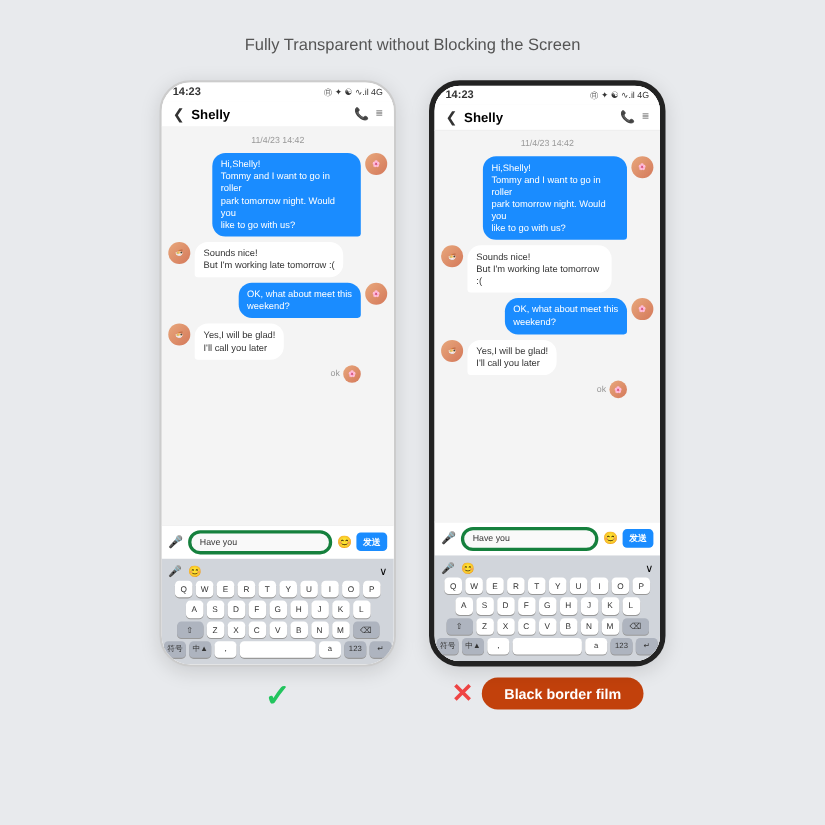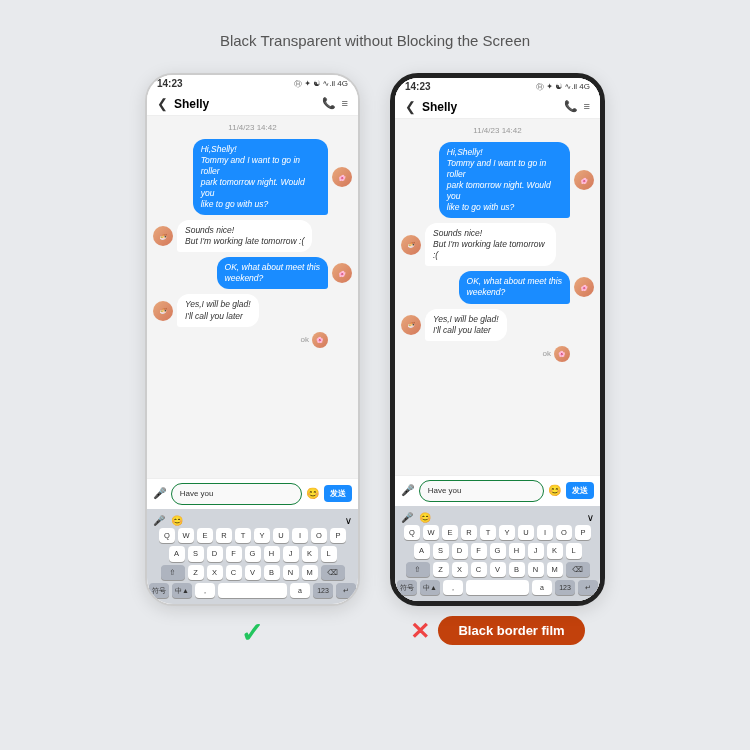--- a/index.html
+++ b/index.html
@@ -99,23 +99,22 @@
       gap: 5px;
     }
     .date-label {
       text-align: center;
       font-size: 8px;
       color: #999;
       margin: 2px 0;
     }
     .msg-row {
       display: flex;
-      align-items: center;
+      align-items: flex-start;
       gap: 4px;
-      font-style: italic;
     }
     .msg-row.right { justify-content: flex-end; }
     .msg-row.left { justify-content: flex-start; }
     .bubble {
       border-radius: 12px;
       padding: 5px 8px;
       font-size: 8.5px;
       line-height: 1.3;
       max-width: 68%;
     }
@@ -143,21 +142,21 @@
       border-top: 1px solid #eee;
       padding: 4px 6px;
       display: flex;
       align-items: center;
       gap: 4px;
     }
     .mic-icon { font-size: 11px; color: #666; }
     .input-box {
       flex: 1;
       height: 22px;
-      border: 1px solid #15803d;
+      border: 3px solid #15803d;
       border-radius: 11px;
       padding: 0 8px;
       font-size: 8px;
       display: flex;
       align-items: center;
       color: #333;
       background: #f9f9f9;
     }
     .emoji-icon { font-size: 11px; color: #999; }
     .send-btn {
@@ -221,21 +220,21 @@
       font-weight: bold;
       color: #fff;
     }
     .label-pill.blue-pill { background: #1a8cff; }
     .label-pill.gray-pill { background: #c2410c; }
   </style>
 </head>
 <body>
 
 <div class="header">
-  <div class="subtitle">Black Transparent without Blocking the Screen</div>
+  <div class="subtitle">Fully Transparent without Blocking the Screen</div>
 </div>
 
 <div class="phones-row" id="phones-row">
     <div class="phone-wrapper">
       <div class="phone light-border">
         <div class="phone-inner">
           <div class="status-bar">
             <span class="status-time">14:23</span>
             <span class="status-icons">㊐ ✦ ☯ ∿.il 4G</span>
           </div>

